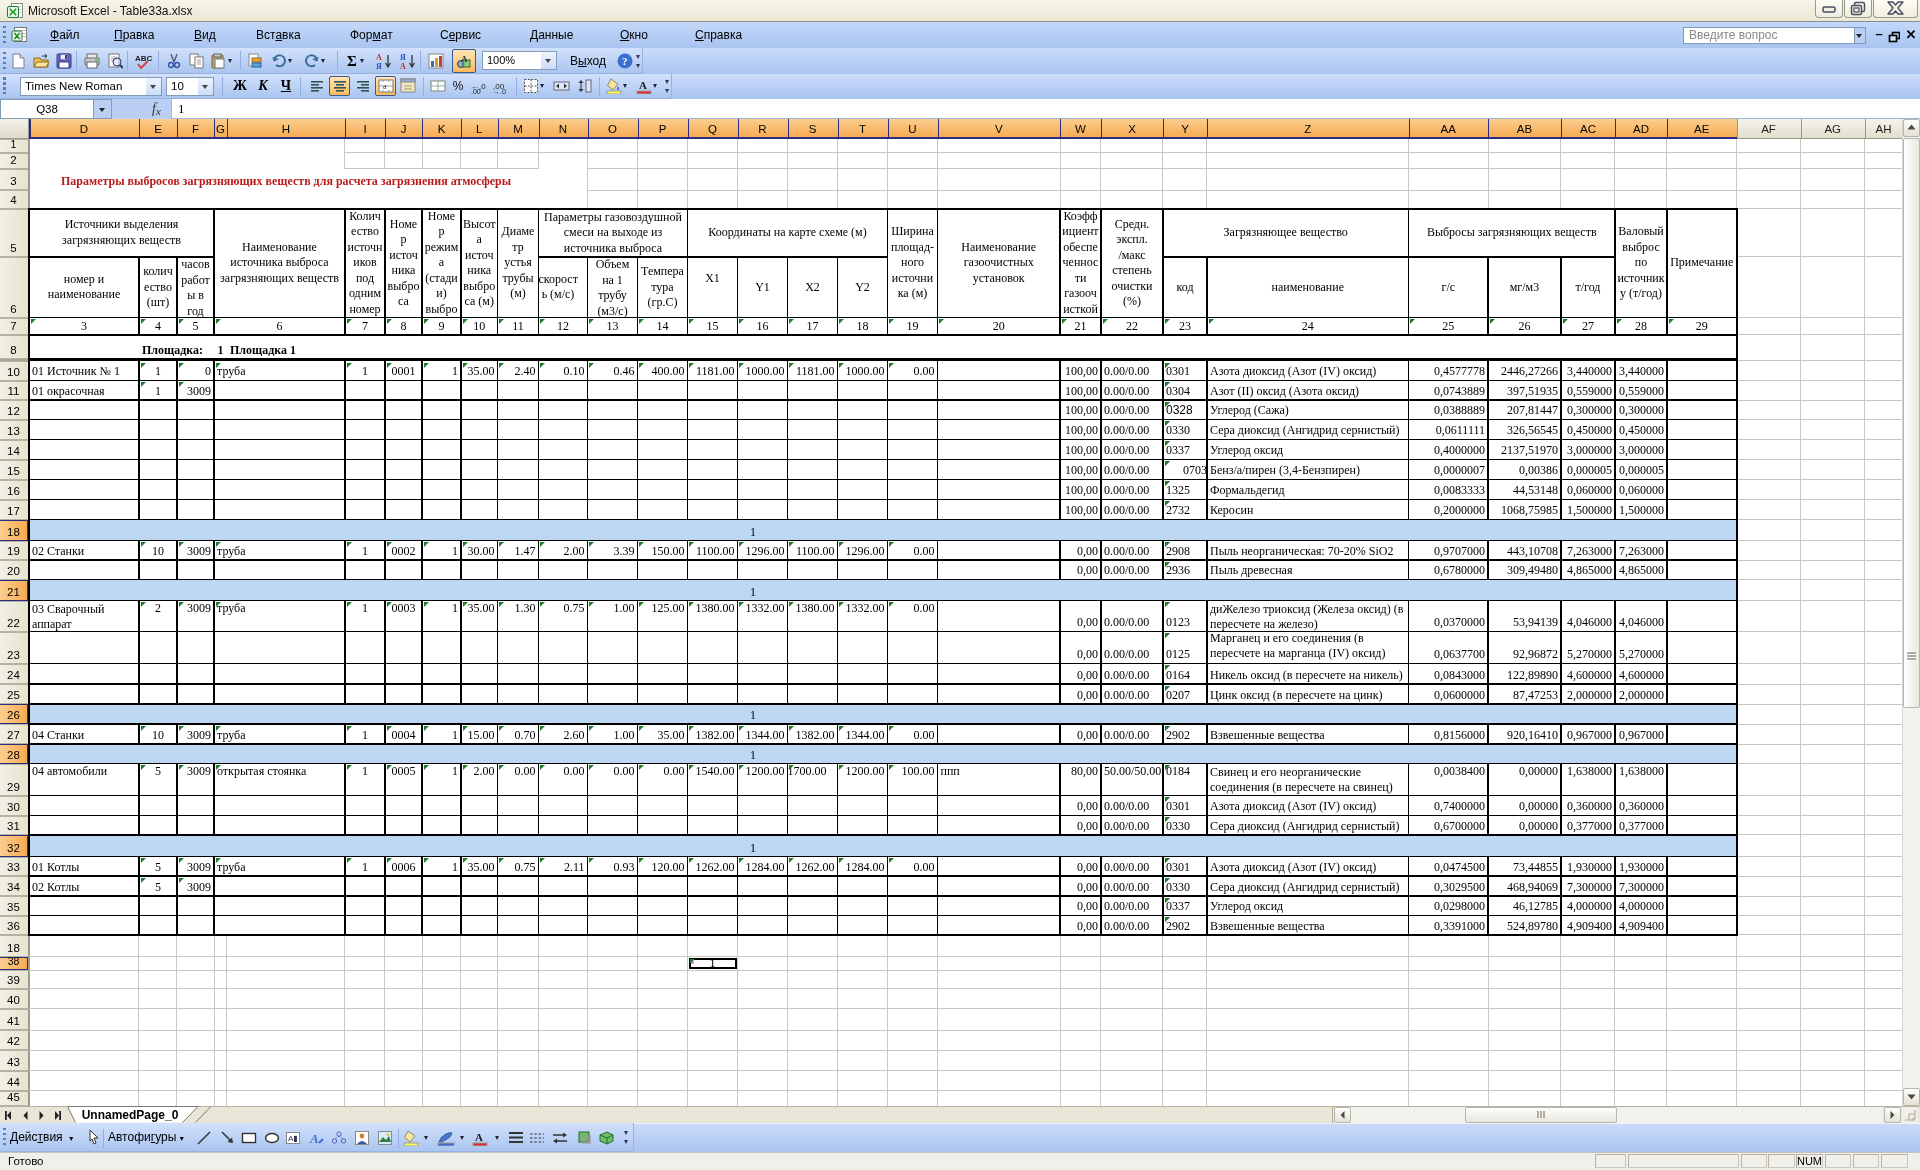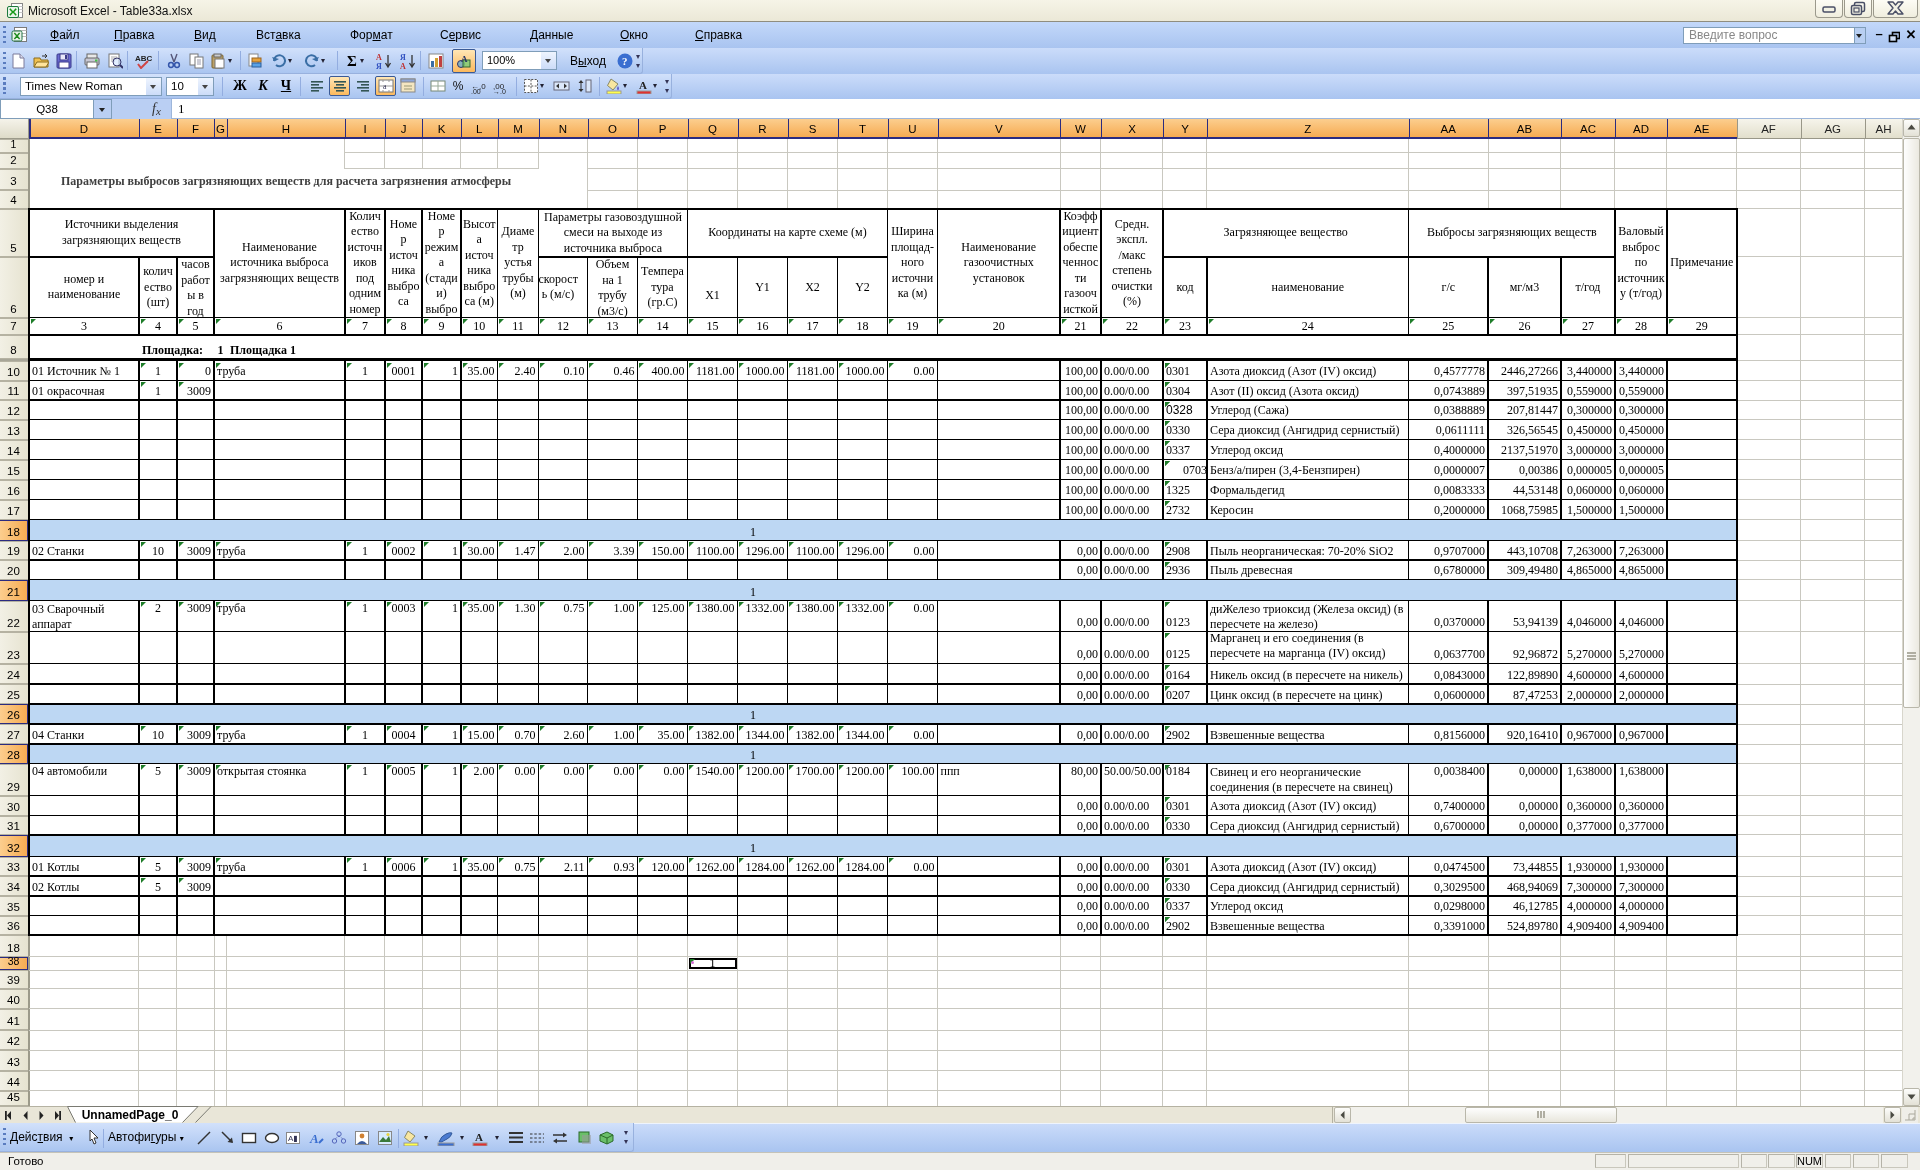--- a/index.html
+++ b/index.html
@@ -737,21 +737,21 @@
 <div style="left:29px;top:723.2px;width:1707.5px;height:1.5px;background:#000"></div>
 <div style="left:29px;top:743.2px;width:1707.5px;height:1.5px;background:#000"></div>
 <div style="left:29px;top:762.8px;width:1707.5px;height:1.5px;background:#000"></div>
 <div style="left:29px;top:794.8px;width:1707.5px;height:1.5px;background:#000"></div>
 <div style="left:29px;top:814.8px;width:1707.5px;height:1.5px;background:#000"></div>
 <div style="left:29px;top:834.2px;width:1707.5px;height:1.5px;background:#000"></div>
 <div style="left:29px;top:855.8px;width:1707.5px;height:1.5px;background:#000"></div>
 <div style="left:29px;top:875.2px;width:1707.5px;height:1.5px;background:#000"></div>
 <div style="left:29px;top:895.2px;width:1707.5px;height:1.5px;background:#000"></div>
 <div style="left:29px;top:914.8px;width:1707.5px;height:1.5px;background:#000"></div>
-<div style="left:58px;top:175px;width:900px;height:14px;font-family:'Liberation Serif',serif;font-size:12px;line-height:13px;color:#404040;text-align:left;font-weight:bold;padding-left:3px;">Параметры выбросов загрязняющих веществ для расчета загрязнения атмосферы</div>
+<div style="left:58px;top:175px;width:900px;height:14px;font-family:'Liberation Serif',serif;font-size:12px;line-height:13px;color:#b91c1c;text-align:left;font-weight:bold;padding-left:3px;">Параметры выбросов загрязняющих веществ для расчета загрязнения атмосферы</div>
 <div style="left:29px;top:217.2px;width:185px;height:31px;font-family:'Liberation Serif',serif;font-size:12px;line-height:15.5px;color:#000;text-align:center;">Источники выделения<br>загрязняющих веществ</div>
 <div style="left:538.5px;top:209.5px;width:149px;height:46.5px;font-family:'Liberation Serif',serif;font-size:12px;line-height:15.5px;color:#000;text-align:center;">Параметры газовоздушной<br>смеси на выходе из<br>источника выброса</div>
 <div style="left:687.5px;top:225px;width:200px;height:15.5px;font-family:'Liberation Serif',serif;font-size:12px;line-height:15.5px;color:#000;text-align:center;">Координаты на карте схеме (м)</div>
 <div style="left:1163px;top:225px;width:245.5px;height:15.5px;font-family:'Liberation Serif',serif;font-size:12px;line-height:15.5px;color:#000;text-align:center;">Загрязняющее вещество</div>
 <div style="left:1408.5px;top:225px;width:206.5px;height:15.5px;font-family:'Liberation Serif',serif;font-size:12px;line-height:15.5px;color:#000;text-align:center;">Выбросы загрязняющих веществ</div>
 <div style="left:214px;top:239.8px;width:131px;height:46.5px;font-family:'Liberation Serif',serif;font-size:12px;line-height:15.5px;color:#000;text-align:center;">Наименование<br>источника выброса<br>загрязняющих веществ</div>
 <div style="left:345px;top:208.8px;width:40px;height:108.5px;font-family:'Liberation Serif',serif;font-size:12px;line-height:15.5px;color:#000;text-align:center;">Колич<br>ество<br>источн<br>иков<br>под<br>одним<br>номер</div>
 <div style="left:385px;top:216.5px;width:37px;height:93px;font-family:'Liberation Serif',serif;font-size:12px;line-height:15.5px;color:#000;text-align:center;">Номе<br>р<br>источ<br>ника<br>выбро<br>са</div>
 <div style="left:422px;top:208.8px;width:39px;height:108.5px;font-family:'Liberation Serif',serif;font-size:12px;line-height:15.5px;color:#000;text-align:center;">Номе<br>р<br>режим<br>а<br>(стади<br>и)<br>выбро</div>
 <div style="left:461px;top:216.5px;width:36.5px;height:93px;font-family:'Liberation Serif',serif;font-size:12px;line-height:15.5px;color:#000;text-align:center;">Высот<br>а<br>источ<br>ника<br>выбро<br>са (м)</div>
@@ -761,21 +761,21 @@
 <div style="left:1060px;top:208.8px;width:41px;height:108.5px;font-family:'Liberation Serif',serif;font-size:12px;line-height:15.5px;color:#000;text-align:center;">Коэфф<br>ициент<br>обеспе<br>ченнос<br>ти<br>газооч<br>исткой</div>
 <div style="left:1101px;top:216.5px;width:62px;height:93px;font-family:'Liberation Serif',serif;font-size:12px;line-height:15.5px;color:#000;text-align:center;">Средн.<br>экспл.<br>/макс<br>степень<br>очистки<br>(%)</div>
 <div style="left:1615px;top:224.2px;width:52px;height:77.5px;font-family:'Liberation Serif',serif;font-size:12px;line-height:15.5px;color:#000;text-align:center;">Валовый<br>выброс<br>по<br>источник<br>у (т/год)</div>
 <div style="left:1667px;top:255.2px;width:69.5px;height:15.5px;font-family:'Liberation Serif',serif;font-size:12px;line-height:15.5px;color:#000;text-align:center;">Примечание</div>
 <div style="left:29px;top:271.8px;width:110px;height:31px;font-family:'Liberation Serif',serif;font-size:12px;line-height:15.5px;color:#000;text-align:center;">номер и<br>наименование</div>
 <div style="left:139px;top:264px;width:38px;height:46.5px;font-family:'Liberation Serif',serif;font-size:12px;line-height:15.5px;color:#000;text-align:center;">колич<br>ество<br>(шт)</div>
 <div style="left:177px;top:257px;width:37px;height:62px;font-family:'Liberation Serif',serif;font-size:12px;line-height:15.5px;color:#000;text-align:center;">часов<br>работ<br>ы в<br>год</div>
 <div style="left:538.5px;top:271.8px;width:39px;height:31px;font-family:'Liberation Serif',serif;font-size:12px;line-height:15.5px;color:#000;text-align:center;">скорост<br>ь (м/с)</div>
 <div style="left:587.5px;top:257px;width:50px;height:62px;font-family:'Liberation Serif',serif;font-size:12px;line-height:15.5px;color:#000;text-align:center;">Объем<br>на 1<br>трубу<br>(м3/с)</div>
 <div style="left:637.5px;top:264px;width:50px;height:46.5px;font-family:'Liberation Serif',serif;font-size:12px;line-height:15.5px;color:#000;text-align:center;">Темпера<br>тура<br>(гр.С)</div>
-<div style="left:687.5px;top:288px;width:50px;height:15.5px;font-family:'Liberation Serif',serif;font-size:12px;line-height:15.5px;color:#000;text-align:center;">X1</div>
+<div style="left:687.5px;top:271px;width:50px;height:15.5px;font-family:'Liberation Serif',serif;font-size:12px;line-height:15.5px;color:#000;text-align:center;">X1</div>
 <div style="left:737.5px;top:279.5px;width:50px;height:15.5px;font-family:'Liberation Serif',serif;font-size:12px;line-height:15.5px;color:#000;text-align:center;">Y1</div>
 <div style="left:787.5px;top:279.5px;width:50px;height:15.5px;font-family:'Liberation Serif',serif;font-size:12px;line-height:15.5px;color:#000;text-align:center;">X2</div>
 <div style="left:837.5px;top:279.5px;width:50px;height:15.5px;font-family:'Liberation Serif',serif;font-size:12px;line-height:15.5px;color:#000;text-align:center;">Y2</div>
 <div style="left:1163px;top:279.5px;width:44px;height:15.5px;font-family:'Liberation Serif',serif;font-size:12px;line-height:15.5px;color:#000;text-align:center;">код</div>
 <div style="left:1207px;top:279.5px;width:201.5px;height:15.5px;font-family:'Liberation Serif',serif;font-size:12px;line-height:15.5px;color:#000;text-align:center;">наименование</div>
 <div style="left:1408.5px;top:279.5px;width:79.5px;height:15.5px;font-family:'Liberation Serif',serif;font-size:12px;line-height:15.5px;color:#000;text-align:center;">г/с</div>
 <div style="left:1488px;top:279.5px;width:73px;height:15.5px;font-family:'Liberation Serif',serif;font-size:12px;line-height:15.5px;color:#000;text-align:center;">мг/м3</div>
 <div style="left:1561px;top:279.5px;width:54px;height:15.5px;font-family:'Liberation Serif',serif;font-size:12px;line-height:15.5px;color:#000;text-align:center;">т/год</div>
 <div style="left:29px;top:318.5px;width:110px;height:15.5px;font-family:'Liberation Serif',serif;font-size:12px;line-height:15.5px;color:#000;text-align:center;">3</div>
 <div style="left:139px;top:318.5px;width:38px;height:15.5px;font-family:'Liberation Serif',serif;font-size:12px;line-height:15.5px;color:#000;text-align:center;">4</div>
@@ -1010,21 +1010,21 @@
 <div style="left:345px;top:765px;width:40px;height:14.5px;font-family:'Liberation Serif',serif;font-size:12px;line-height:13.5px;color:#000;text-align:center;">1</div>
 <div style="left:385px;top:765px;width:37px;height:14.5px;font-family:'Liberation Serif',serif;font-size:12px;line-height:13.5px;color:#000;text-align:center;">0005</div>
 <div style="left:422px;top:765px;width:39px;height:14.5px;font-family:'Liberation Serif',serif;font-size:12px;line-height:13.5px;color:#000;text-align:right;padding-right:3px;">1</div>
 <div style="left:461px;top:765px;width:36.5px;height:14.5px;font-family:'Liberation Serif',serif;font-size:12px;line-height:13.5px;color:#000;text-align:right;padding-right:3px;">2.00</div>
 <div style="left:497.5px;top:765px;width:41px;height:14.5px;font-family:'Liberation Serif',serif;font-size:12px;line-height:13.5px;color:#000;text-align:right;padding-right:3px;">0.00</div>
 <div style="left:538.5px;top:765px;width:49px;height:14.5px;font-family:'Liberation Serif',serif;font-size:12px;line-height:13.5px;color:#000;text-align:right;padding-right:3px;">0.00</div>
 <div style="left:587.5px;top:765px;width:50px;height:14.5px;font-family:'Liberation Serif',serif;font-size:12px;line-height:13.5px;color:#000;text-align:right;padding-right:3px;">0.00</div>
 <div style="left:637.5px;top:765px;width:50px;height:14.5px;font-family:'Liberation Serif',serif;font-size:12px;line-height:13.5px;color:#000;text-align:right;padding-right:3px;">0.00</div>
 <div style="left:687.5px;top:765px;width:50px;height:14.5px;font-family:'Liberation Serif',serif;font-size:12px;line-height:13.5px;color:#000;text-align:right;padding-right:3px;">1540.00</div>
 <div style="left:737.5px;top:765px;width:50px;height:14.5px;font-family:'Liberation Serif',serif;font-size:12px;line-height:13.5px;color:#000;text-align:right;padding-right:3px;">1200.00</div>
-<div style="left:787.5px;top:765px;width:50px;height:14.5px;font-family:'Liberation Serif',serif;font-size:12px;line-height:13.5px;color:#000;text-align:right;padding-right:3px;">1700.00</div>
+<div style="left:787.5px;top:765px;width:50px;height:14.5px;font-family:'Liberation Serif',serif;font-size:12px;line-height:13.5px;color:#000;padding-right:3px;">1700.00</div>
 <div style="left:837.5px;top:765px;width:50px;height:14.5px;font-family:'Liberation Serif',serif;font-size:12px;line-height:13.5px;color:#000;text-align:right;padding-right:3px;">1200.00</div>
 <div style="left:887.5px;top:765px;width:50px;height:14.5px;font-family:'Liberation Serif',serif;font-size:12px;line-height:13.5px;color:#000;text-align:right;padding-right:3px;">100.00</div>
 <div style="left:937.5px;top:765px;width:122.5px;height:14.5px;font-family:'Liberation Serif',serif;font-size:12px;line-height:13.5px;color:#000;text-align:left;padding-left:3px;">ппп</div>
 <div style="left:1060px;top:765px;width:41px;height:14.5px;font-family:'Liberation Serif',serif;font-size:12px;line-height:13.5px;color:#000;text-align:right;padding-right:3px;">80,00</div>
 <div style="left:1101px;top:765px;width:62px;height:14.5px;font-family:'Liberation Serif',serif;font-size:12px;line-height:13.5px;color:#000;text-align:left;padding-left:3px;">50.00/50.00</div>
 <div style="left:1163px;top:765px;width:44px;height:14.5px;font-family:'Liberation Serif',serif;font-size:12px;line-height:13.5px;color:#000;text-align:left;padding-left:3px;">0184</div>
 <div style="left:1207px;top:765px;width:201.5px;height:31.4px;font-family:'Liberation Serif',serif;font-size:12px;line-height:15.2px;color:#000;text-align:left;padding-left:3px;">Свинец и его неорганические<br>соединения (в пересчете на свинец)</div>
 <div style="left:1408.5px;top:765px;width:79.5px;height:14.5px;font-family:'Liberation Serif',serif;font-size:12px;line-height:13.5px;color:#000;text-align:right;padding-right:3px;">0,0038400</div>
 <div style="left:1488px;top:765px;width:73px;height:14.5px;font-family:'Liberation Serif',serif;font-size:12px;line-height:13.5px;color:#000;text-align:right;padding-right:3px;">0,00000</div>
 <div style="left:1561px;top:765px;width:54px;height:14.5px;font-family:'Liberation Serif',serif;font-size:12px;line-height:13.5px;color:#000;text-align:right;padding-right:3px;">1,638000</div>

